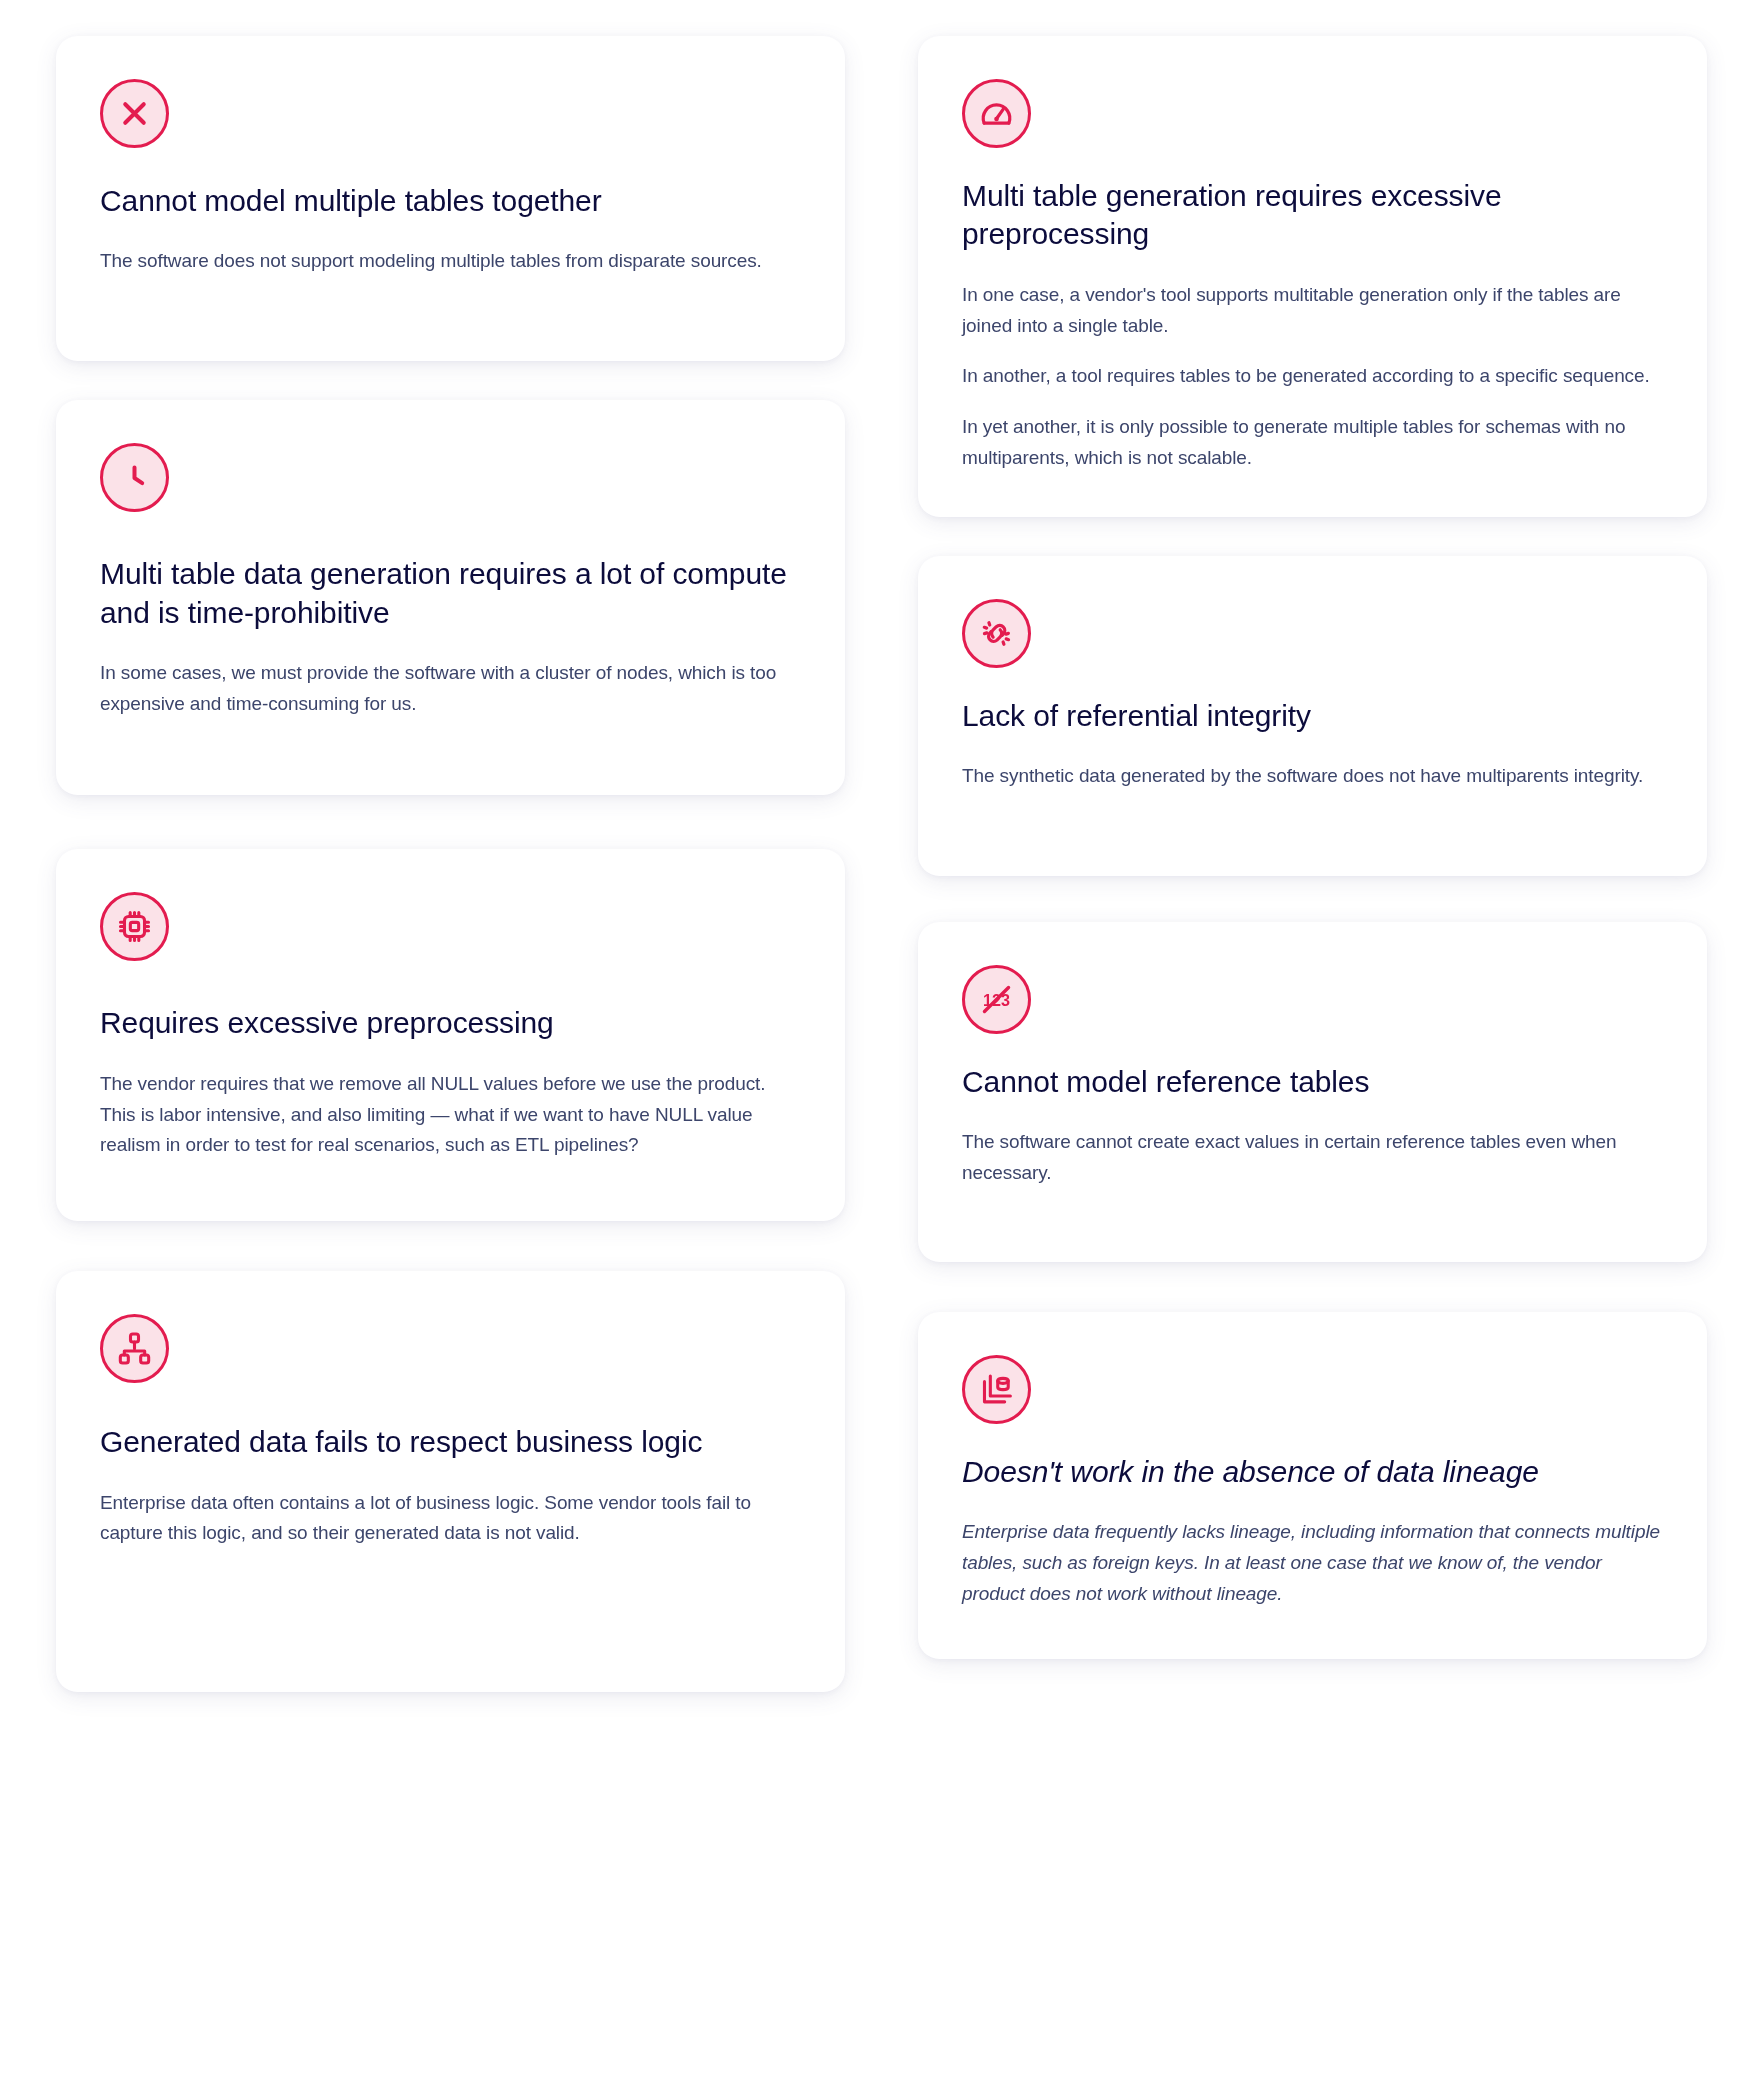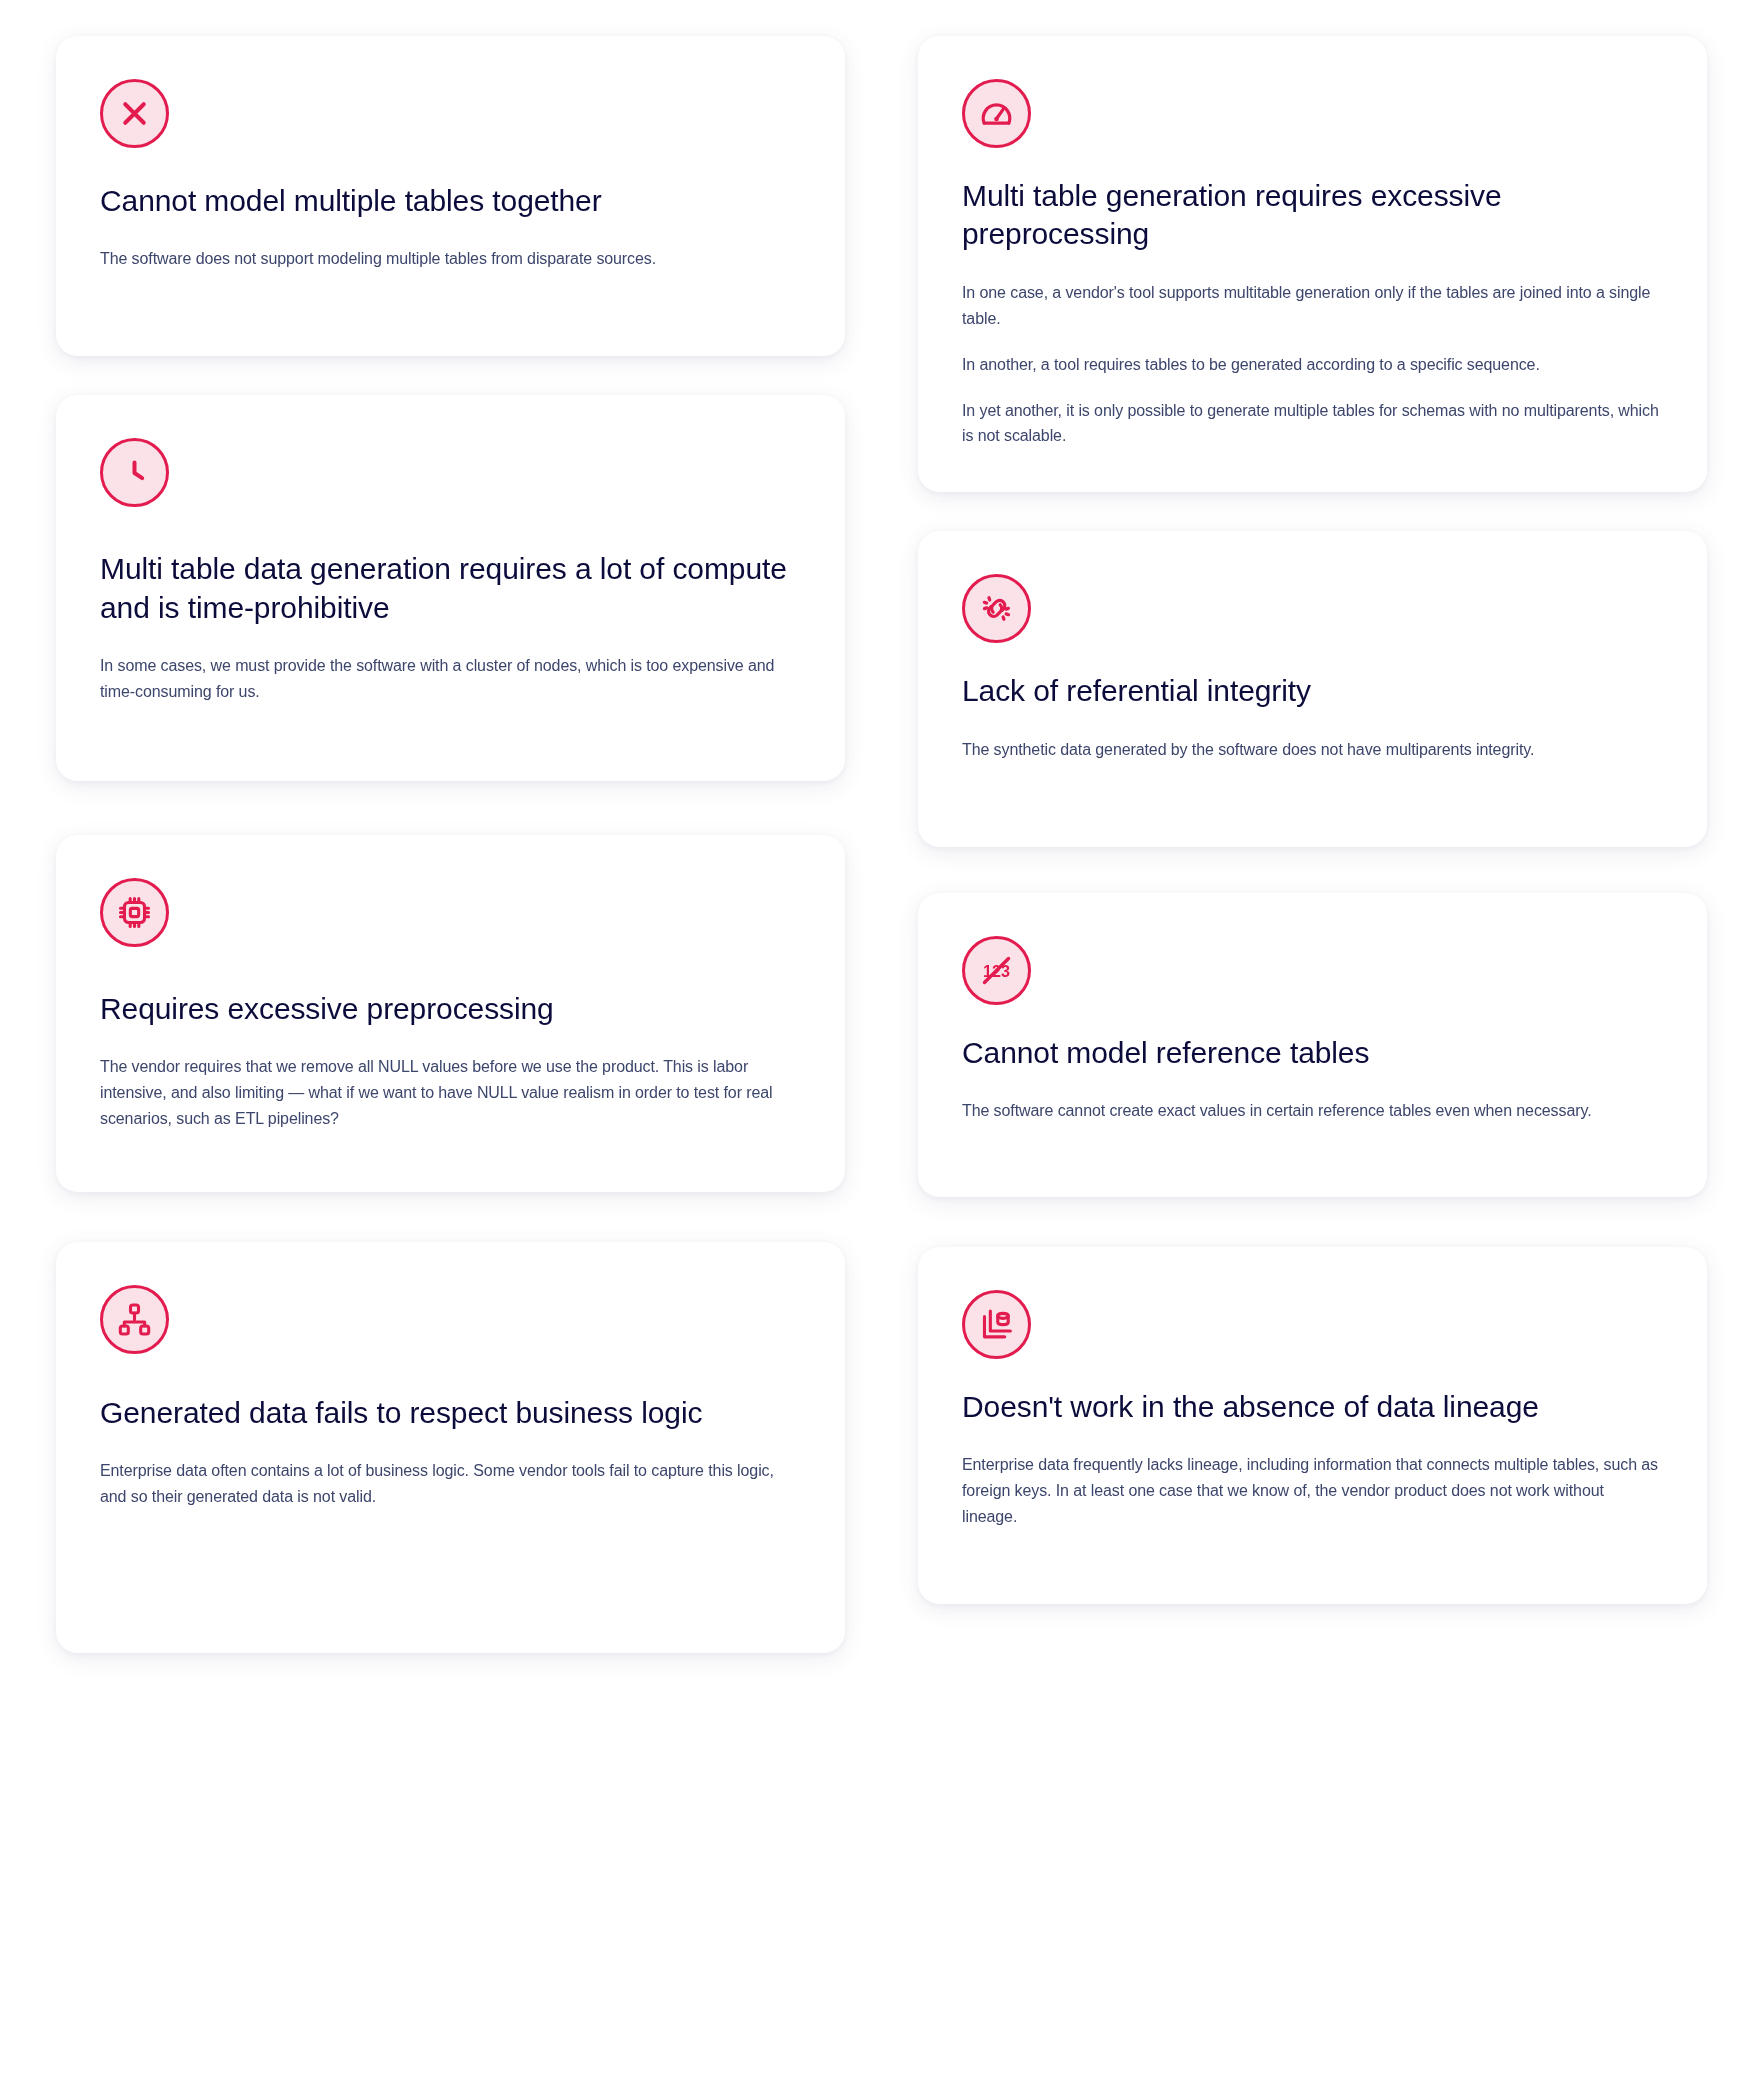--- a/index.html
+++ b/index.html
@@ -61,21 +61,21 @@
   .card-title {
     font-size: 30px;
     line-height: 1.28;
     font-weight: 400;
     color: #0c0c3c;
     letter-spacing: -0.1px;
     margin-bottom: 26px;
   }
 
   .card-body p {
-    font-size: 16px;
+    font-size: 19px;
     line-height: 1.62;
     color: #3c456b;
     letter-spacing: -0.1px;
   }
 
   .card-body p + p { margin-top: 20px; }
 </style>
 </head>
 <body>
 
@@ -166,21 +166,21 @@
           <svg viewBox="0 0 24 24" fill="none" stroke="#e31c4f" stroke-width="2" stroke-linecap="round" stroke-linejoin="round">
             <text x="12" y="16.4" font-family="Liberation Sans, sans-serif" font-size="10.5" font-weight="bold" fill="#e31c4f" stroke="none" text-anchor="middle">123</text>
             <path d="M4.2 19.8 19.8 4.2" stroke-width="2.2"></path>
           </svg>
         </div>
         <div class="card-title">Cannot model reference tables</div>
         <div class="card-body">
           <p>The software cannot create exact values in certain reference tables even when necessary.</p>
         </div>
       </div>
-      <div class="card" style="margin-top: 50px; padding-bottom: 74px;">
+      <div class="card" style="margin-top: 50px; padding-bottom: 50px; font-style: italic;">
         <div class="icon-badge" style="margin-bottom: 29px;">
           <svg viewBox="0 0 24 24" fill="none" stroke="#e31c4f" stroke-width="2" stroke-linecap="round" stroke-linejoin="round">
             <path d="M8 3.2v13h13"></path>
             <path d="M4.2 6.9v13.1h13.1"></path>
             <ellipse cx="16.2" cy="6.4" rx="3.4" ry="1.6"></ellipse>
             <path d="M12.8 6.4v4.1c0 .9 1.5 1.6 3.4 1.6s3.4-.7 3.4-1.6V6.4"></path>
           </svg>
         </div>
         <div class="card-title">Doesn't work in the absence of data lineage</div>
         <div class="card-body">

